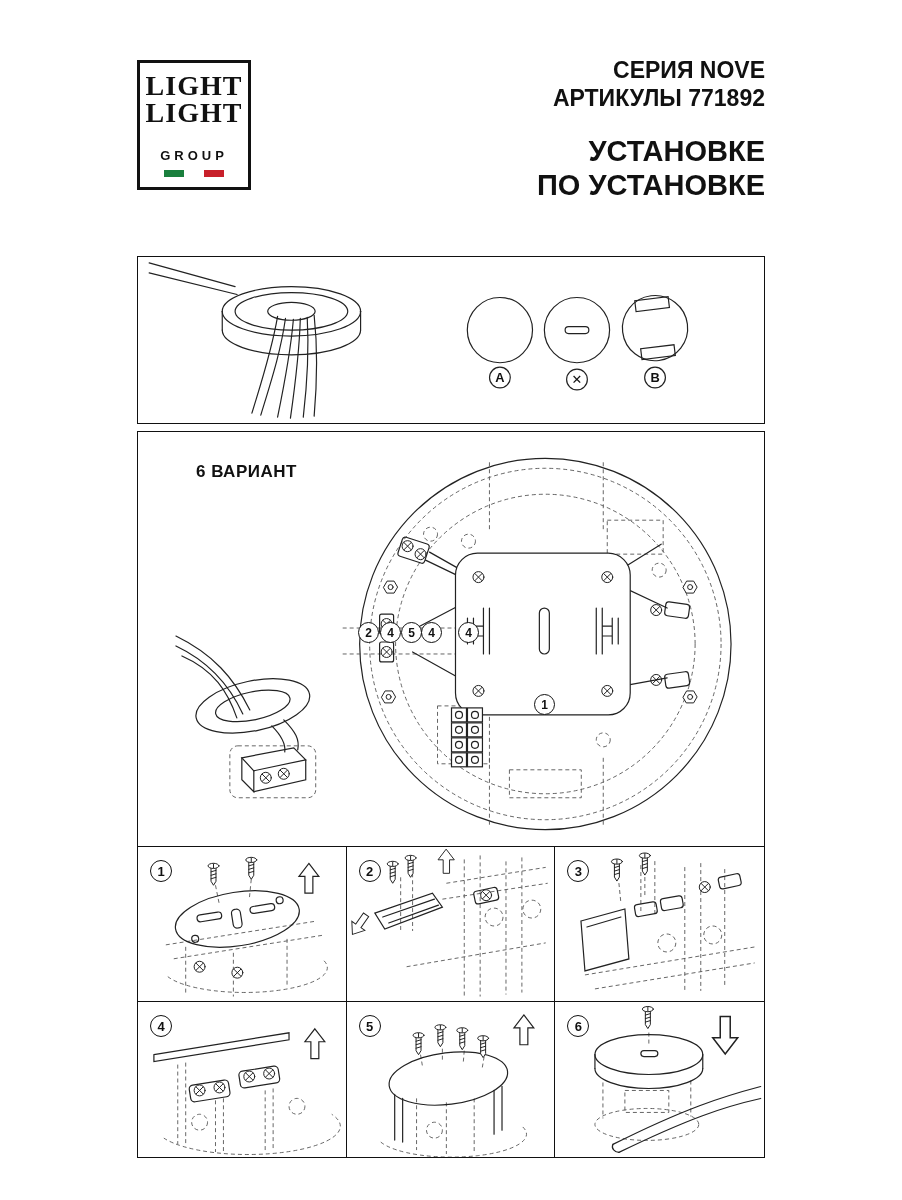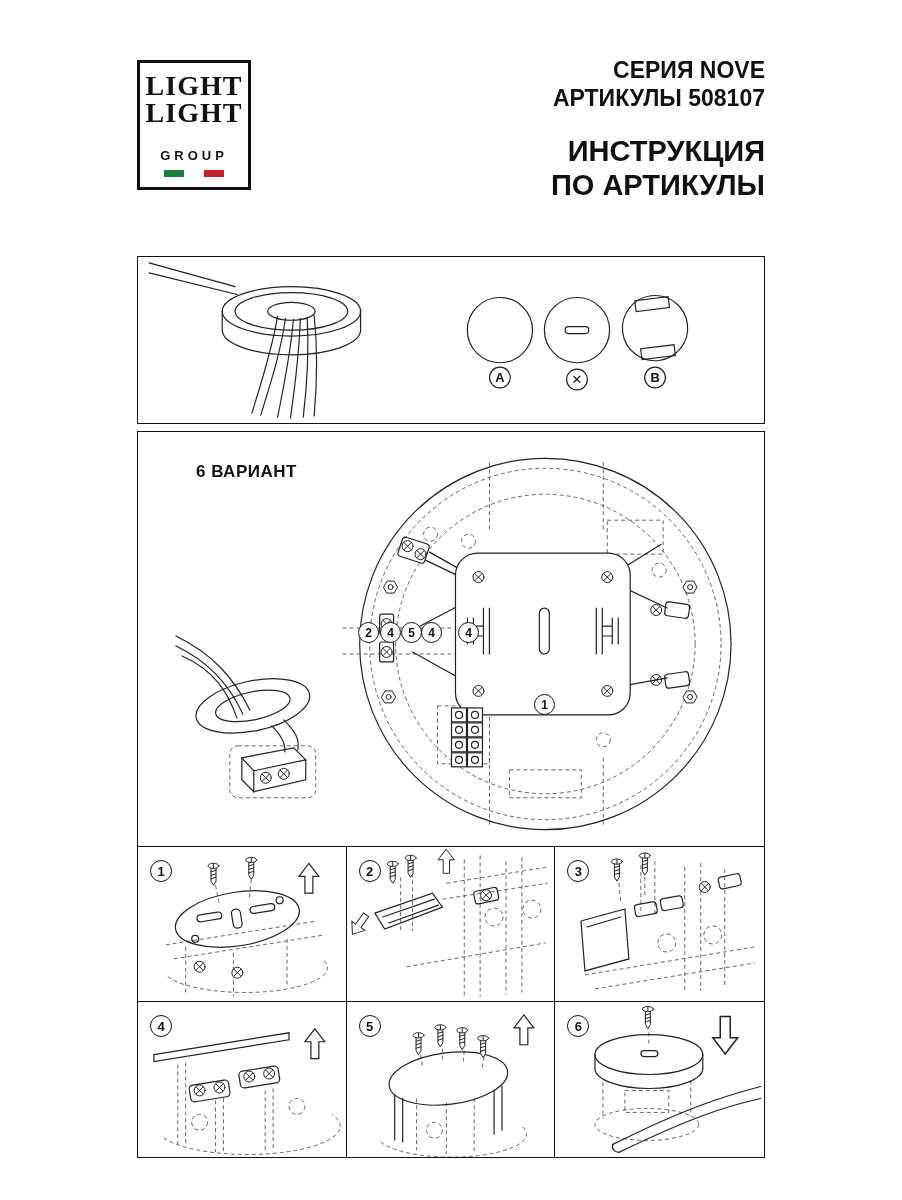--- a/index.html
+++ b/index.html
@@ -98,24 +98,24 @@
     <div class="logo-group">GROUP</div>
     <div class="logo-flag">
       <span class="flag-seg" style="background: rgb(26, 127, 61);"></span>
       <span class="flag-seg" style="background:#fff"></span>
       <span class="flag-seg" style="background: rgb(200, 32, 42);"></span>
     </div>
   </div>
 
   <div class="header-right">
     <div class="hdr-series">СЕРИЯ NOVE</div>
-    <div class="hdr-series">АРТИКУЛЫ 508107</div>
+    <div class="hdr-series">АРТИКУЛЫ 771892</div>
     <div class="hdr-title">
-      <div>ИНСТРУКЦИЯ</div>
-      <div>ПО АРТИКУЛЫ</div>
+      <div>УСТАНОВКЕ</div>
+      <div>ПО УСТАНОВКЕ</div>
     </div>
   </div>
 
   <div class="panel panel1">
     <svg class="art" viewBox="0 0 627 168" preserveAspectRatio="xMidYMid meet">
       <g class="solid">
         <path d="M95,30 L8,6"></path>
         <path d="M97,38 L8,16"></path>
         <ellipse cx="152" cy="55" rx="70" ry="25"></ellipse>
         <path d="M82,55 L82,74"></path>

